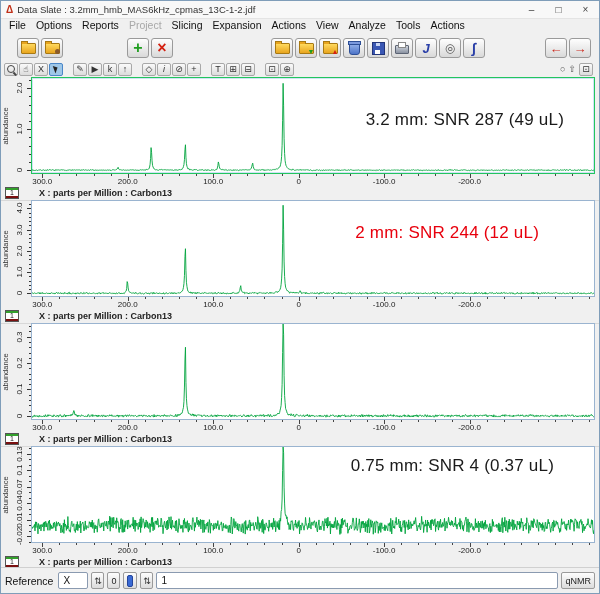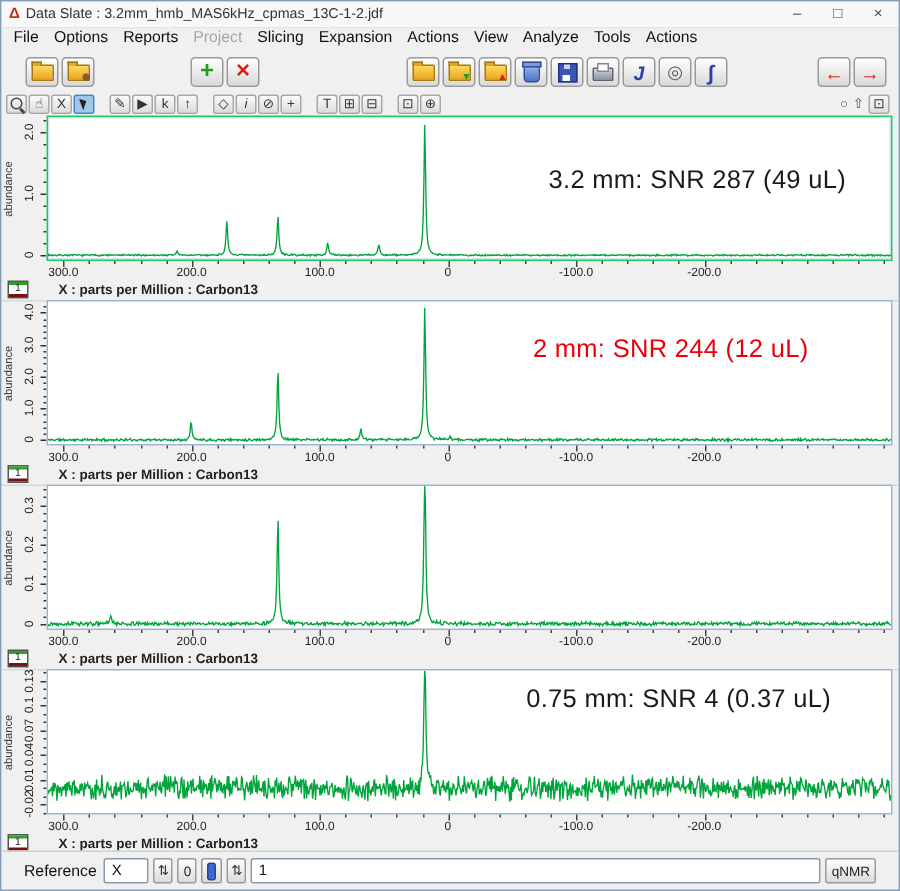--- a/index.html
+++ b/index.html
@@ -67,21 +67,21 @@
   .xtick{position:absolute;top:0;width:1px;background:#444;}
   .xlab{position:absolute;top:3px;font-size:8px;transform:translateX(-50%);color:#222;white-space:nowrap;}
   .pfooter{height:15px;display:flex;align-items:center;padding-left:4px;gap:20px;border-bottom:1px solid #d8d8d8;}
   .flag{width:14px;height:12px;box-sizing:border-box;border:1px solid #555;display:flex;flex-direction:column;background:#fff;}
   .f-top{height:3px;background:#33a02c;}
   .f-mid{flex:1;font-size:7px;line-height:6px;text-align:center;color:#222;}
   .f-bot{height:3px;background:#7a1010;}
   .pfooter-label{font-size:9px;font-weight:bold;color:#222;}
   
   .bottombar{position:absolute;left:0;right:0;bottom:0;height:25px;background:#f0f0f0;border-top:1px solid #d0d0d0;
-    display:flex;align-items:center;padding:0 15px;gap:3px;}
+    display:flex;align-items:center;padding:0 4px;gap:3px;}
   .bb-label{font-size:10.5px;margin-right:2px;}
   .bb-box{box-sizing:border-box;height:17px;background:#fff;border:1px solid #8a9ab0;border-radius:2px;
     font-size:10px;display:flex;align-items:center;padding:0 4px;color:#111;}
   .bb-combo{width:30px;}
   .bb-spin{width:13px;height:17px;box-sizing:border-box;border:1px solid #9a9a9a;border-radius:2px;
     background:linear-gradient(#fdfdfd,#dcdcdc);display:flex;align-items:center;justify-content:center;font-size:9px;color:#333;}
   .bb-input1{width:168px;}
   .bb-btn{height:17px;box-sizing:border-box;border:1px solid #9a9a9a;border-radius:2px;background:linear-gradient(#fdfdfd,#dcdcdc);
     display:flex;align-items:center;justify-content:center;font-size:9px;color:#222;padding:0 3px;}
   .bb-combo2{width:86px;}

